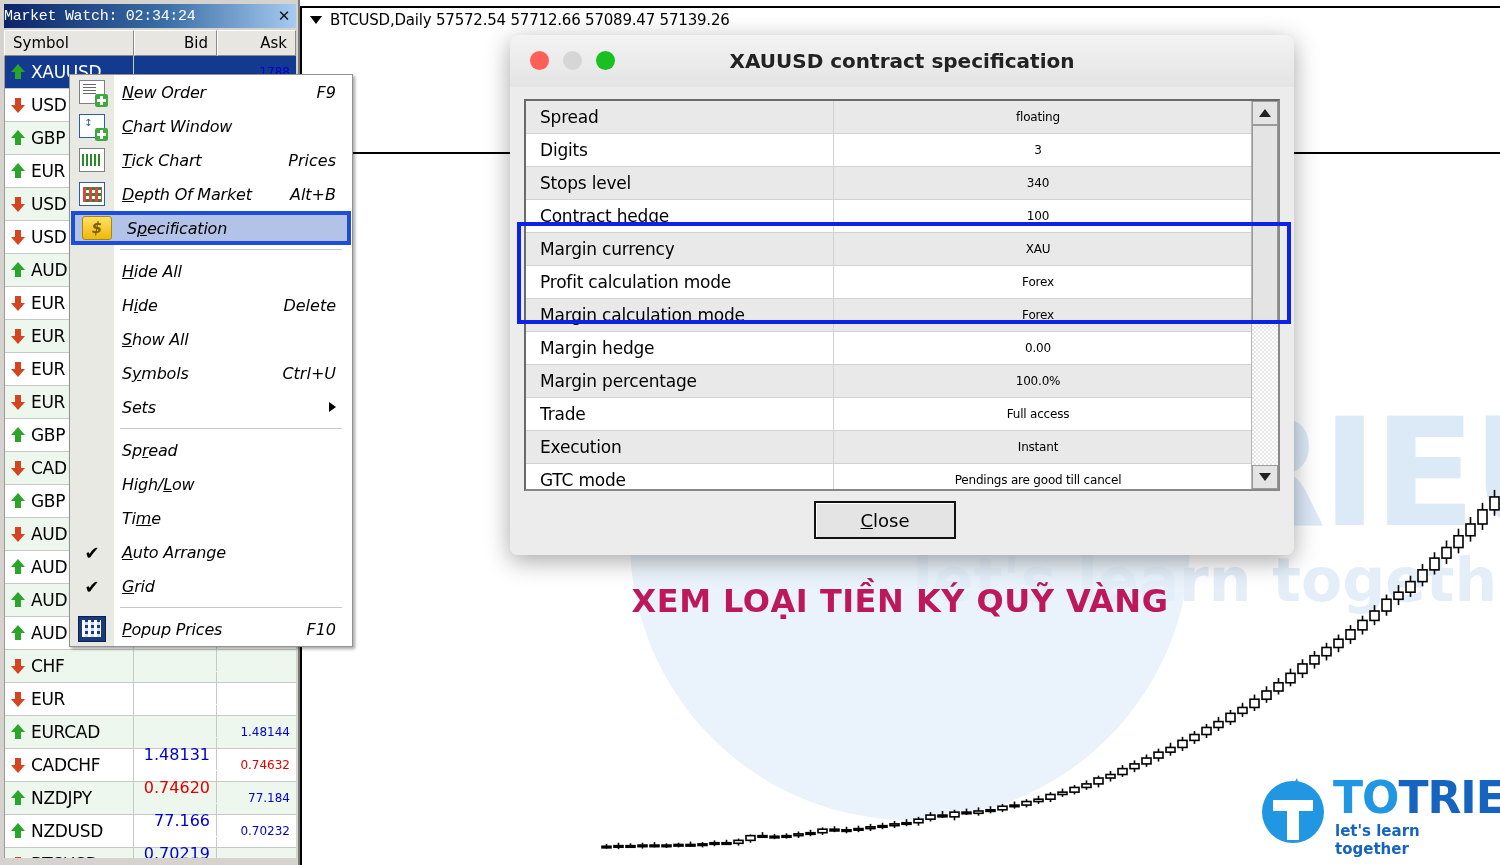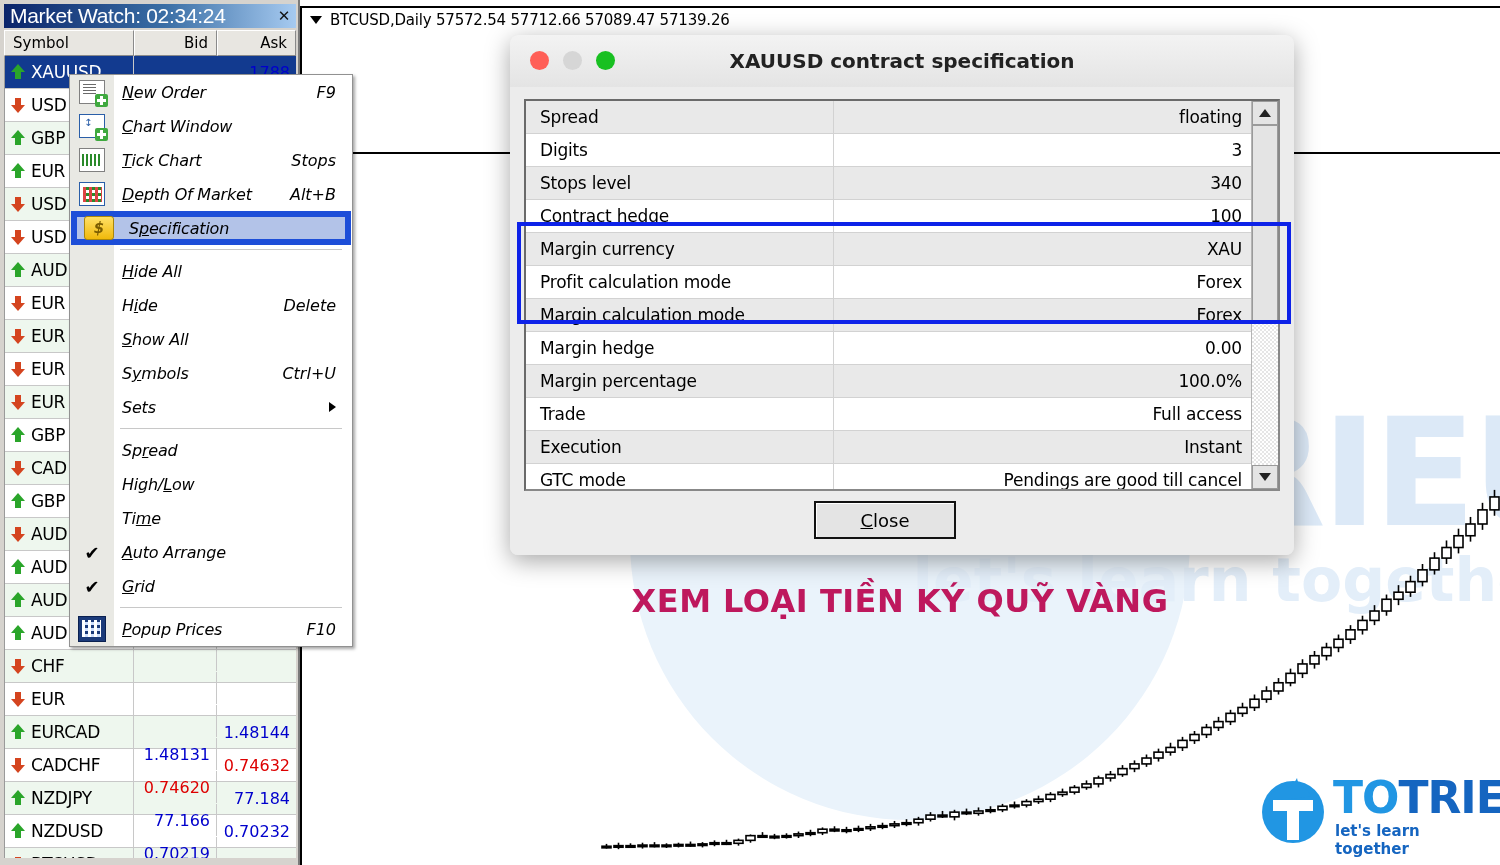--- a/index.html
+++ b/index.html
@@ -44,22 +44,22 @@
   #logo .brand .b2{color:#1565c0;}
   #logo .tag{position:absolute;left:80px;top:52px;font-size:15px;font-weight:bold;color:#1565c0;
       font-family:"DejaVu Sans","Liberation Sans",sans-serif;}
 
   
   #market-watch{position:absolute;left:0;top:0;width:300px;height:865px;background:#d6d3ce;
       border-right:2px solid #7a7a7a;box-sizing:border-box;}
   #mw-titlebar{position:absolute;left:4px;top:4px;width:292px;height:24px;
       background:linear-gradient(to right,#0a246a 0%,#3a6ea5 55%,#a6caf0 100%);
       display:flex;align-items:center;}
-  #mw-title{color:#fff;font-size:21px;padding-left:6px;letter-spacing:-0.3px;
-      font-family:Liberation Sans, sans-serif;flex:1;}
+  #mw-title{color:#fff;font-size:15px;letter-spacing:-0.3px;
+      font-family:Liberation Mono, monospace;flex:1;}
   #mw-close{width:24px;height:22px;display:flex;align-items:center;justify-content:center;
       color:#111;font-size:15px;font-weight:bold;background:transparent;cursor:pointer;}
   #mw-header{position:absolute;left:4px;top:30px;width:292px;height:26px;display:flex;background:#4c1d95;}
   #mw-header .hcell{background:#e8e6e1;border:1px solid #fff;border-right-color:#8a8a8a;border-bottom-color:#8a8a8a;
       box-sizing:border-box;font-size:15px;color:#000;display:flex;align-items:center;
       font-family:"DejaVu Sans","Liberation Sans",sans-serif;}
   #mw-header .h-symbol{width:130px;padding-left:8px;}
   #mw-header .h-bid{width:83px;justify-content:flex-end;padding-right:8px;}
   #mw-header .h-ask{width:79px;justify-content:flex-end;padding-right:8px;}
 
@@ -68,21 +68,21 @@
   .mw-row{height:32px;display:flex;align-items:center;border-bottom:1px solid #c8c8c8;background:#eef7ee;}
   .mw-row.alt{background:#ffffff;}
   .mw-row.selected{background:#123a8f;}
   .mw-row .cell-sym{width:129px;display:flex;align-items:center;gap:6px;padding-left:6px;box-sizing:border-box;
       border-right:1px solid #c8c8c8;height:100%;}
   .mw-row .sym-text{font-size:17px;color:#000;font-family:"DejaVu Sans","Liberation Sans",sans-serif;letter-spacing:-0.3px;white-space:nowrap;}
   .mw-row.selected .sym-text{color:#fff;}
   .mw-row .cell-bid{width:83px;text-align:right;padding-right:6px;box-sizing:border-box;font-size:16px;
       border-right:1px solid #c8c8c8;height:100%;display:flex;align-items:center;justify-content:flex-end;
       font-family:"DejaVu Sans","Liberation Sans",sans-serif;margin-top:44px;}
-  .mw-row .cell-ask{width:79px;text-align:right;padding-right:6px;box-sizing:border-box;font-size:16px;
+  .mw-row .cell-ask{width:79px;text-align:right;padding-right:6px;box-sizing:border-box;font-size:12px;
       height:100%;display:flex;align-items:center;justify-content:flex-end;
       font-family:"DejaVu Sans","Liberation Sans",sans-serif;}
   .price-up{color:#0000cc;}
   .price-down{color:#dd0000;}
   .arrow{width:0;height:0;display:inline-block;}
   .arrow-up{width:14px;height:16px;position:relative;}
   .arrow-up:before{content:"";position:absolute;left:0;top:0;width:0;height:0;
       border-left:7px solid transparent;border-right:7px solid transparent;border-bottom:8px solid #2aa52a;}
   .arrow-up:after{content:"";position:absolute;left:4px;top:7px;width:6px;height:8px;background:#2aa52a;}
   .arrow-down{width:14px;height:16px;position:relative;}
@@ -93,21 +93,21 @@
   
   #context-menu{position:absolute;left:69px;top:74px;width:282px;background:#fff;
       border:1px solid #919191;box-shadow:2px 2px 3px rgba(0,0,0,0.35);z-index:40;font-style:italic;}
   #context-menu .gutter{position:absolute;left:0;top:0;width:44px;height:100%;background:#e9e9e4;}
   .mi{position:relative;height:34px;display:flex;align-items:center;cursor:default;z-index:2;}
   .mi .ic{width:44px;height:34px;display:flex;align-items:center;justify-content:center;flex:0 0 44px;}
   .mi .lbl{font-size:16px;color:#000;flex:1;padding-left:8px;font-family:"DejaVu Sans","Liberation Sans",sans-serif;letter-spacing:-0.2px;}
   .mi .acc{font-size:16px;color:#000;padding-right:16px;font-family:"DejaVu Sans","Liberation Sans",sans-serif;}
   .mi .sub-arrow{width:0;height:0;border-top:5px solid transparent;border-bottom:5px solid transparent;
       border-left:7px solid #000;margin-right:16px;}
-  .mi.highlight{background:#b3c3e8;border:6px solid #1d4ed8;box-sizing:border-box;margin:0 1px;}
+  .mi.highlight{background:#b3c3e8;border:4px solid #1d4ed8;box-sizing:border-box;margin:0 1px;}
   .mi .chk{width:44px;text-align:center;font-size:18px;color:#000;font-weight:bold;flex:0 0 44px;}
   .mi-sep{height:1px;background:#c8c8c8;margin:4px 10px 4px 50px;position:relative;z-index:2;}
   u{text-decoration:underline;}
 
   
   .icon-box{width:26px;height:24px;box-sizing:border-box;position:relative;}
   .ic-neworder{background:#fff;border:1px solid #808080;}
   .ic-neworder .lines{position:absolute;left:3px;top:3px;width:13px;height:1px;background:#6a6a6a;box-shadow:0 3px 0 #6a6a6a,0 6px 0 #6a6a6a,0 9px 0 #6a6a6a;}
   .plus-badge{position:absolute;right:-4px;bottom:-4px;width:13px;height:13px;background:#3fa93f;border-radius:2px;}
   .plus-badge:before{content:"";position:absolute;left:5px;top:2px;width:3px;height:9px;background:#fff;}
@@ -144,21 +144,21 @@
       font-family:"DejaVu Sans","Liberation Sans",sans-serif;}
   #spec-body{position:absolute;left:0;top:52px;width:784px;height:468px;background:#ececec;}
   #spec-table-wrap{position:absolute;left:14px;top:12px;width:756px;height:392px;
       border:2px solid #888;border-top-color:#6a6a6a;border-left-color:#6a6a6a;background:#fff;box-sizing:border-box;}
   #spec-table{position:absolute;left:0;top:0;width:728px;height:388px;overflow:hidden;}
   .srow{height:32px;display:flex;align-items:center;border-bottom:1px solid #d2d2d2;background:#fff;}
   .srow.shade{background:#e9e9e9;}
   .srow .skey{width:308px;padding-left:14px;font-size:17px;color:#000;box-sizing:border-box;
       border-right:1px solid #d2d2d2;height:100%;display:flex;align-items:center;
       font-family:"DejaVu Sans","Liberation Sans",sans-serif;letter-spacing:-0.2px;}
-  .srow .sval{flex:1;text-align:right;padding-right:12px;font-size:17px;color:#000;
+  .srow .sval{flex:1;text-align:center;padding-right:12px;font-size:12px;color:#000;
       font-family:"DejaVu Sans","Liberation Sans",sans-serif;letter-spacing:-0.2px;}
   #spec-scroll{position:absolute;right:0;top:0;width:26px;height:388px;background:#f0f0f0;border-left:1px solid #b4b4b4;}
   .sb-btn{width:26px;height:24px;background:#e4e4e4;border:1px solid #9a9a9a;box-sizing:border-box;
       display:flex;align-items:center;justify-content:center;}
   .sb-up .g,.sb-down .g{width:0;height:0;}
   .sb-up .g{border-left:6px solid transparent;border-right:6px solid transparent;border-bottom:8px solid #222;}
   .sb-down .g{border-left:6px solid transparent;border-right:6px solid transparent;border-top:8px solid #222;}
   #sb-thumb{position:absolute;left:0;top:24px;width:26px;height:196px;background:#e4e4e4;border:1px solid #9a9a9a;box-sizing:border-box;}
   #sb-track{position:absolute;left:0;top:220px;width:26px;height:144px;
       background:repeating-conic-gradient(#fff 0% 25%,#e6e6e6 0% 50%) 0 0/4px 4px;}
@@ -639,21 +639,21 @@
         <span class="lbl"><u>C</u>hart Window</span>
         <span class="acc"></span>
       </div>
       <div class="mi">
         <span class="ic">
           <span class="icon-box ic-tick">
             <span class="wave"></span>
           </span>
         </span>
         <span class="lbl"><u>T</u>ick Chart</span>
-        <span class="acc">Stops</span>
+        <span class="acc">Prices</span>
       </div>
       <div class="mi">
         <span class="ic">
           <span class="icon-box ic-dom">
             <span class="g"></span>
           </span>
         </span>
         <span class="lbl"><u>D</u>epth Of Market</span>
         <span class="acc">Alt+B</span>
       </div>

